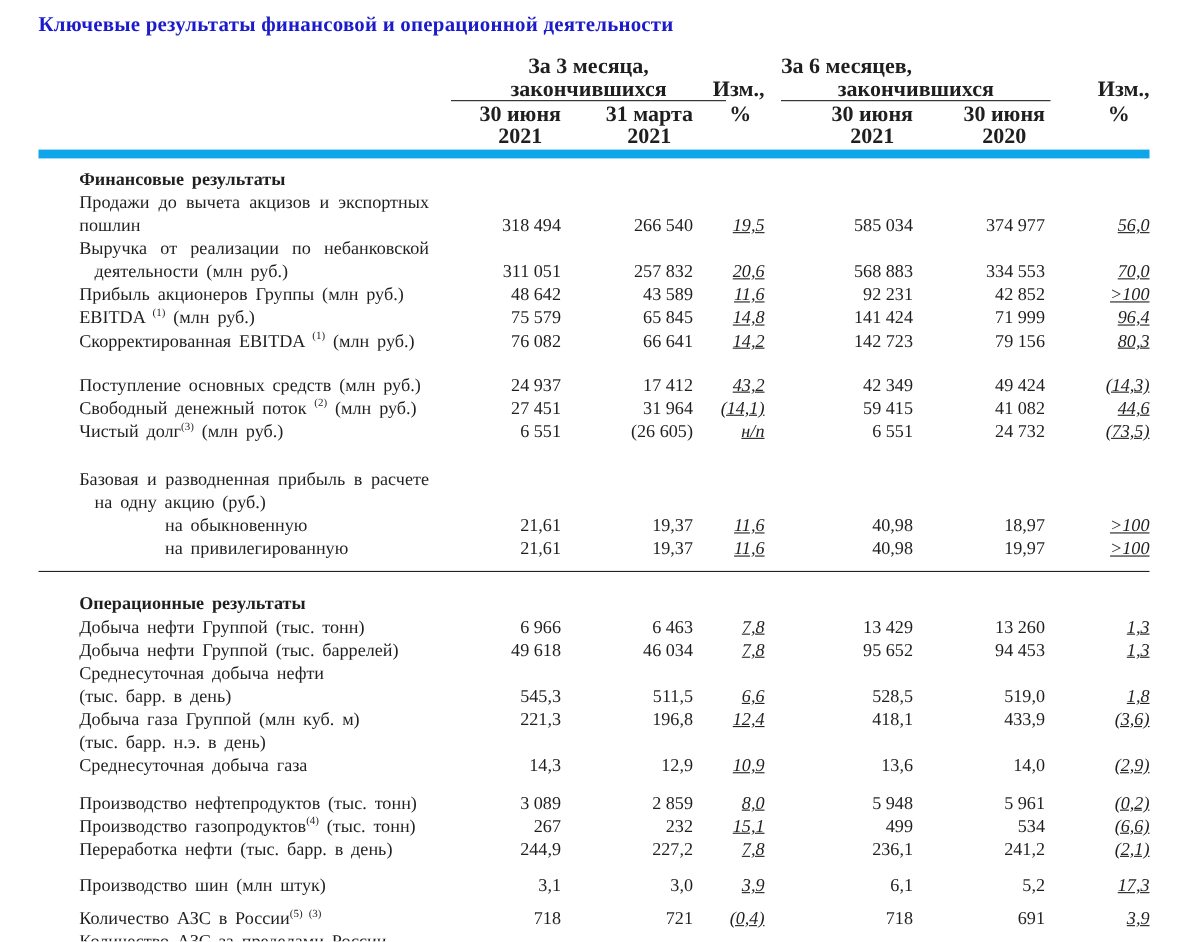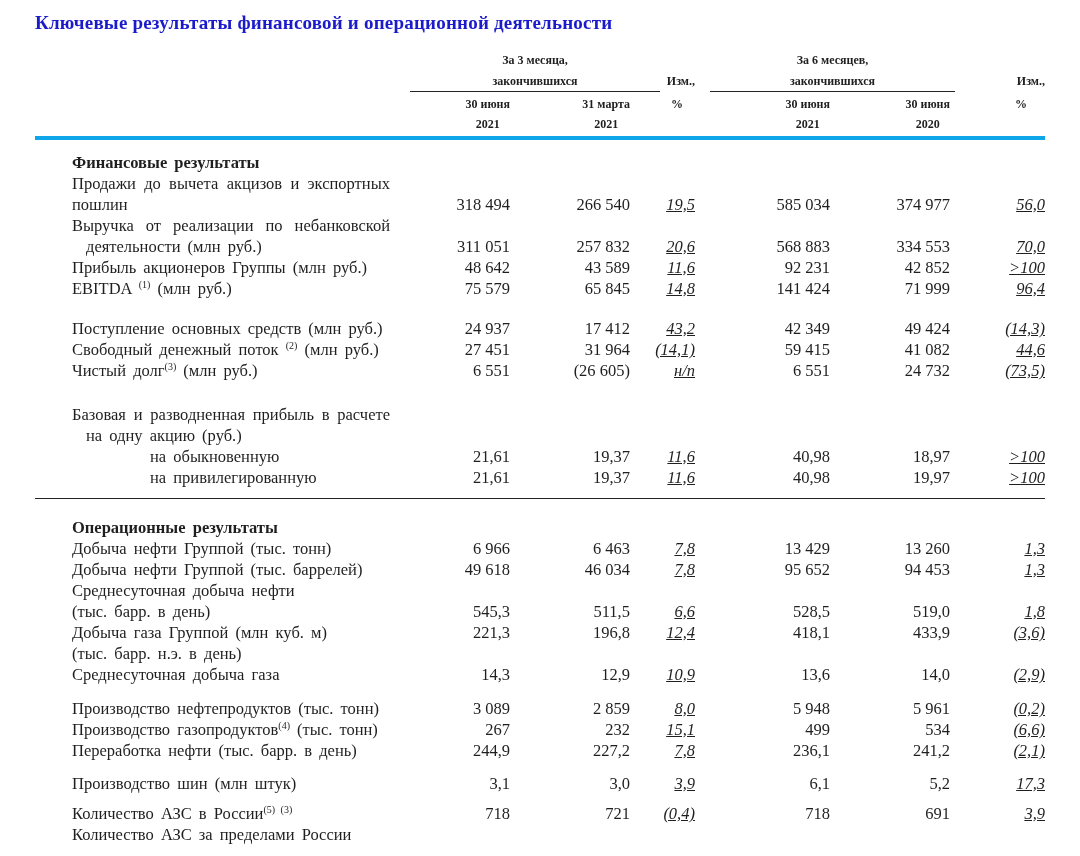--- a/index.html
+++ b/index.html
@@ -11,28 +11,28 @@
     font-family:"Liberation Serif","DejaVu Serif",serif;
     color:#1f1f1f;
   }
   .title{
     position:absolute;left:35px;top:12px;width:1010px;
     font-size:19px;font-weight:bold;letter-spacing:.2px;
   }
   
   .thead{
     position:absolute;left:35px;top:50px;width:1010px;height:86px;
-    border-bottom:4px solid #0ea5e9;
-    font-weight:bold;font-size:12px;line-height:21px;
+    border-bottom:8px solid #0ea5e9;
+    font-weight:bold;font-size:20px;line-height:21px;
   }
   .thead .hcell{position:absolute;white-space:nowrap;}
   .h-g3m-1{left:375px;width:250px;top:0;text-align:center;}
   .h-g3m-2{left:375px;width:250px;top:21px;height:20px;text-align:center;border-bottom:1.5px solid #222;}
   .h-chg1 {left:595px;width:65px;top:21px;text-align:right;}
-  .h-g6m-1{left:675px;width:245px;top:0;text-align:center;}
+  .h-g6m-1{left:675px;width:245px;top:0;text-align:left;}
   .h-g6m-2{left:675px;width:245px;top:21px;height:20px;text-align:center;border-bottom:1.5px solid #222;}
   .h-chg2 {left:915px;width:95px;top:21px;text-align:right;}
   .h-d1{left:360px;width:115px;top:44px;text-align:right;}
   .h-d2{left:475px;width:120px;top:44px;text-align:right;}
   .h-pct1{left:595px;width:65px;top:44px;text-align:right;padding-right:12px;box-sizing:border-box;}
   .h-d3{left:660px;width:135px;top:44px;text-align:right;}
   .h-d4{left:795px;width:120px;top:44px;text-align:right;}
   .h-pct2{left:915px;width:95px;top:44px;text-align:right;padding-right:18px;box-sizing:border-box;}
   .datehead{display:inline-block;text-align:center;line-height:20px;}
   
@@ -146,20 +146,31 @@
         <div class="tlabel">
           <div class="tline"><span>EBITDA </span><sup>(1)</sup><span> (млн руб.)</span></div>
         </div>
         <div class="tval">75 579</div>
         <div class="tval">65 845</div>
         <div class="tval chg">14,8</div>
         <div class="tval">141 424</div>
         <div class="tval">71 999</div>
         <div class="tval chg">96,4</div>
       </div>
+      <div class="trow">
+        <div class="tlabel">
+          <div class="tline"><span>Скорректированная EBITDA </span><sup>(1)</sup><span> (млн руб.)</span></div>
+        </div>
+        <div class="tval">76 082</div>
+        <div class="tval">66 641</div>
+        <div class="tval chg">14,2</div>
+        <div class="tval">142 723</div>
+        <div class="tval">79 156</div>
+        <div class="tval chg">80,3</div>
+      </div>
       <div class="gap" style="height: 19px;"></div>
       <div class="trow">
         <div class="tlabel">
           <div class="tline"><span>Поступление основных средств (млн руб.)</span></div>
         </div>
         <div class="tval">24 937</div>
         <div class="tval">17 412</div>
         <div class="tval chg">43,2</div>
         <div class="tval">42 349</div>
         <div class="tval">49 424</div>

